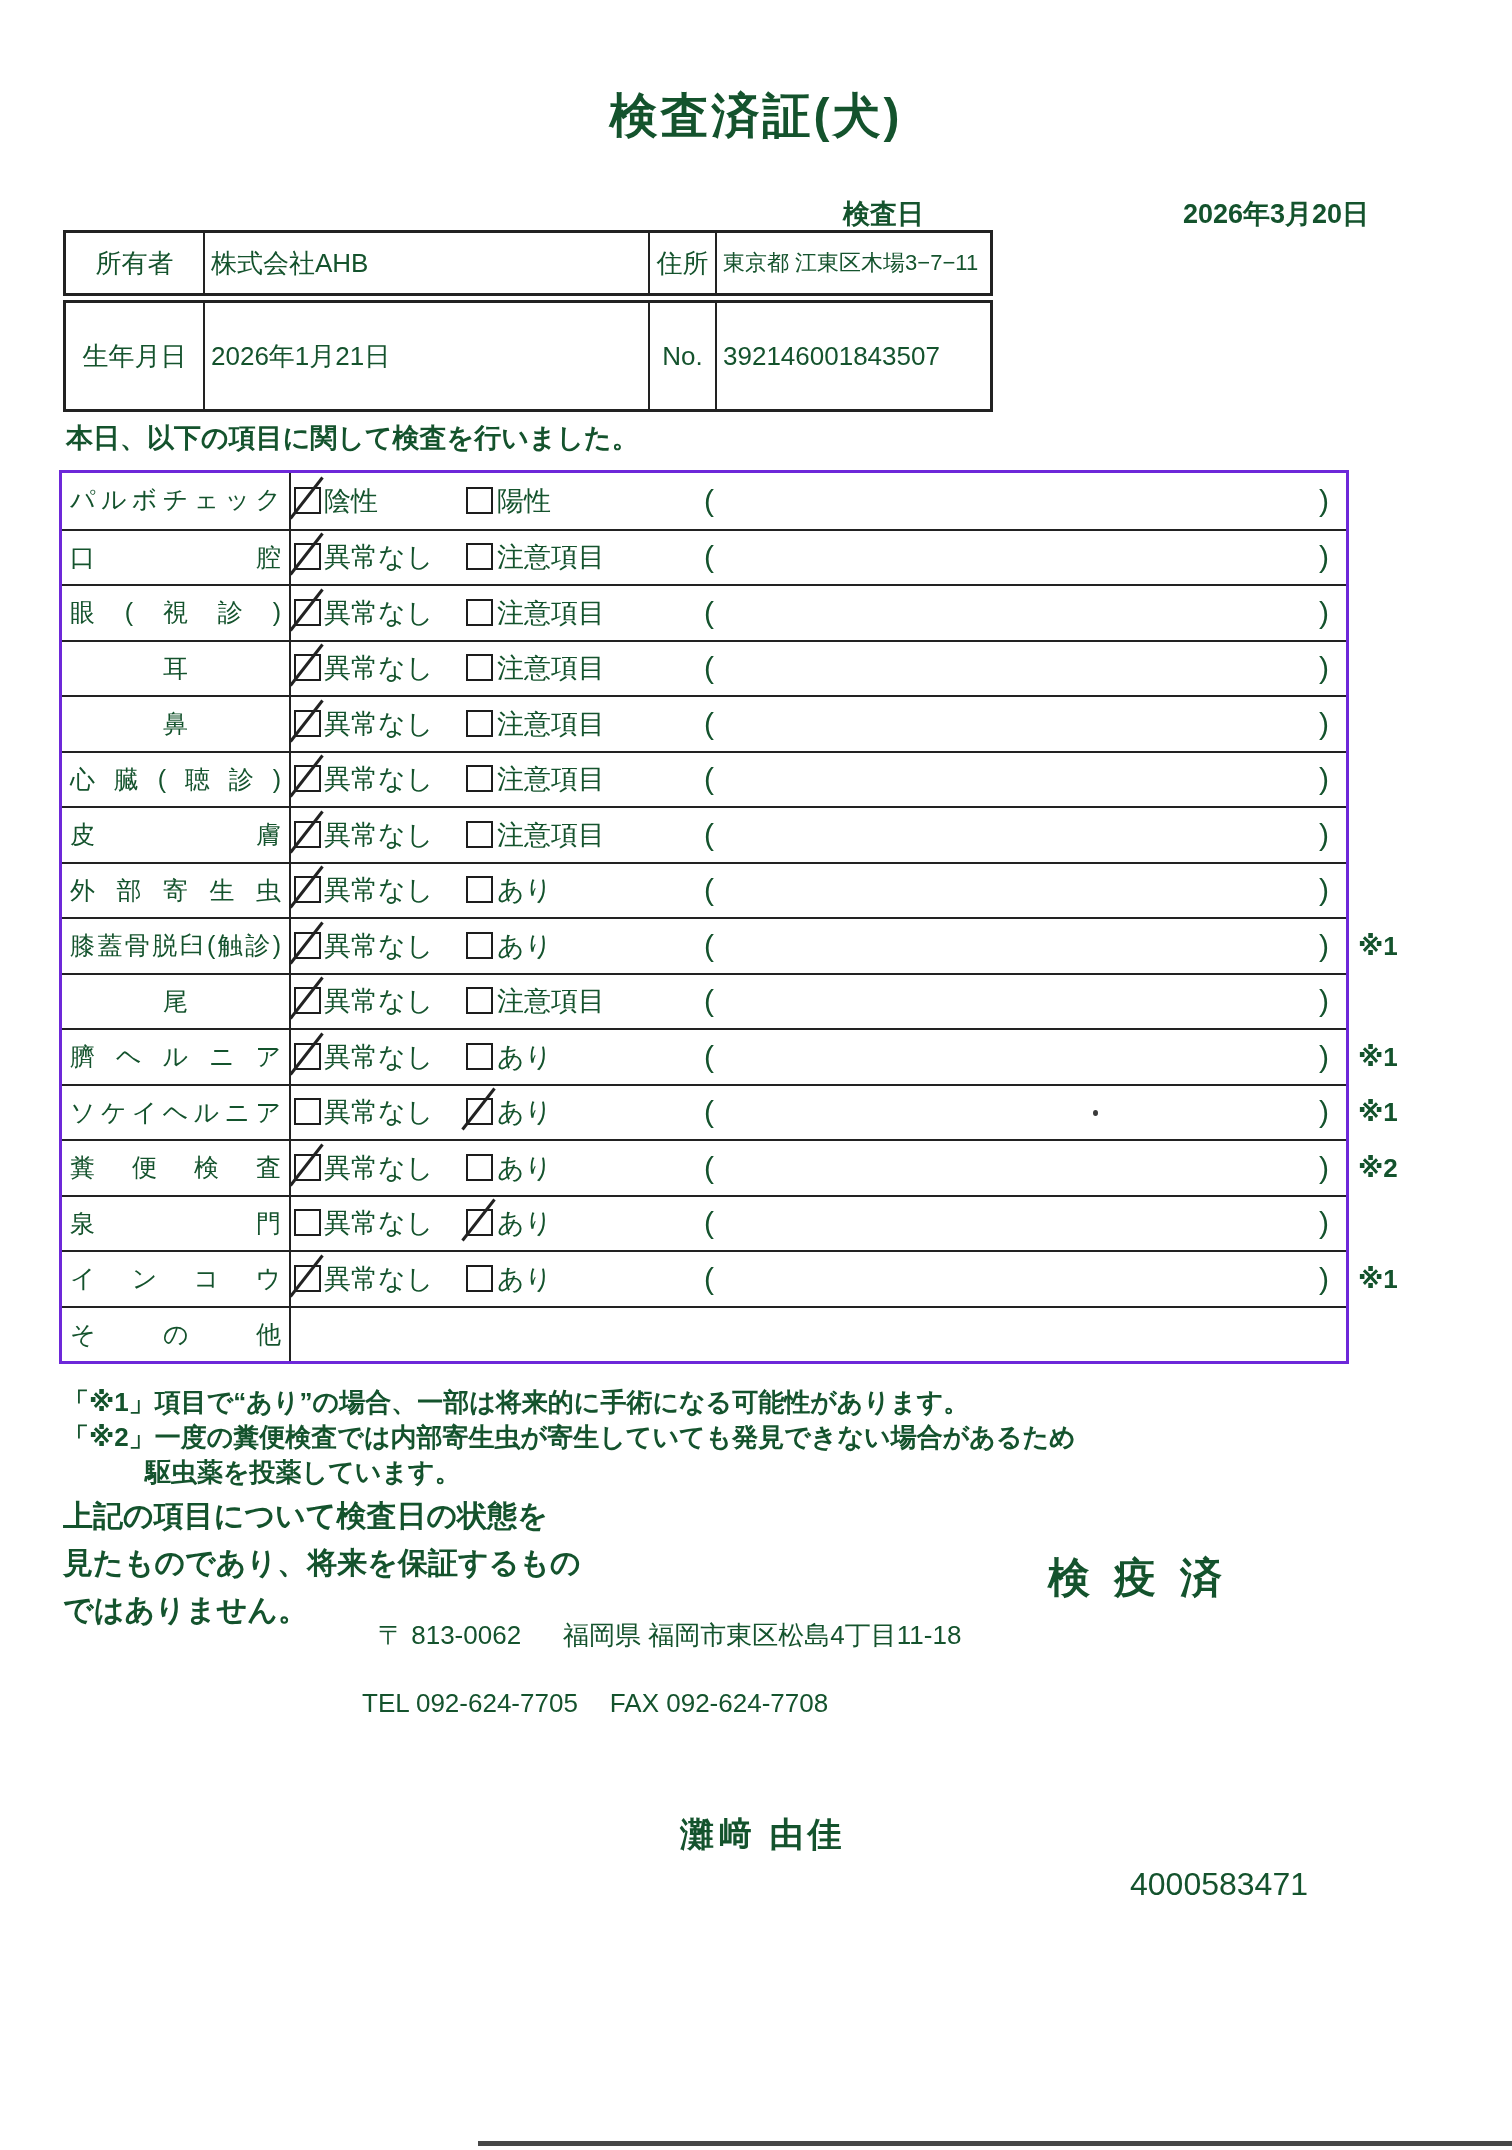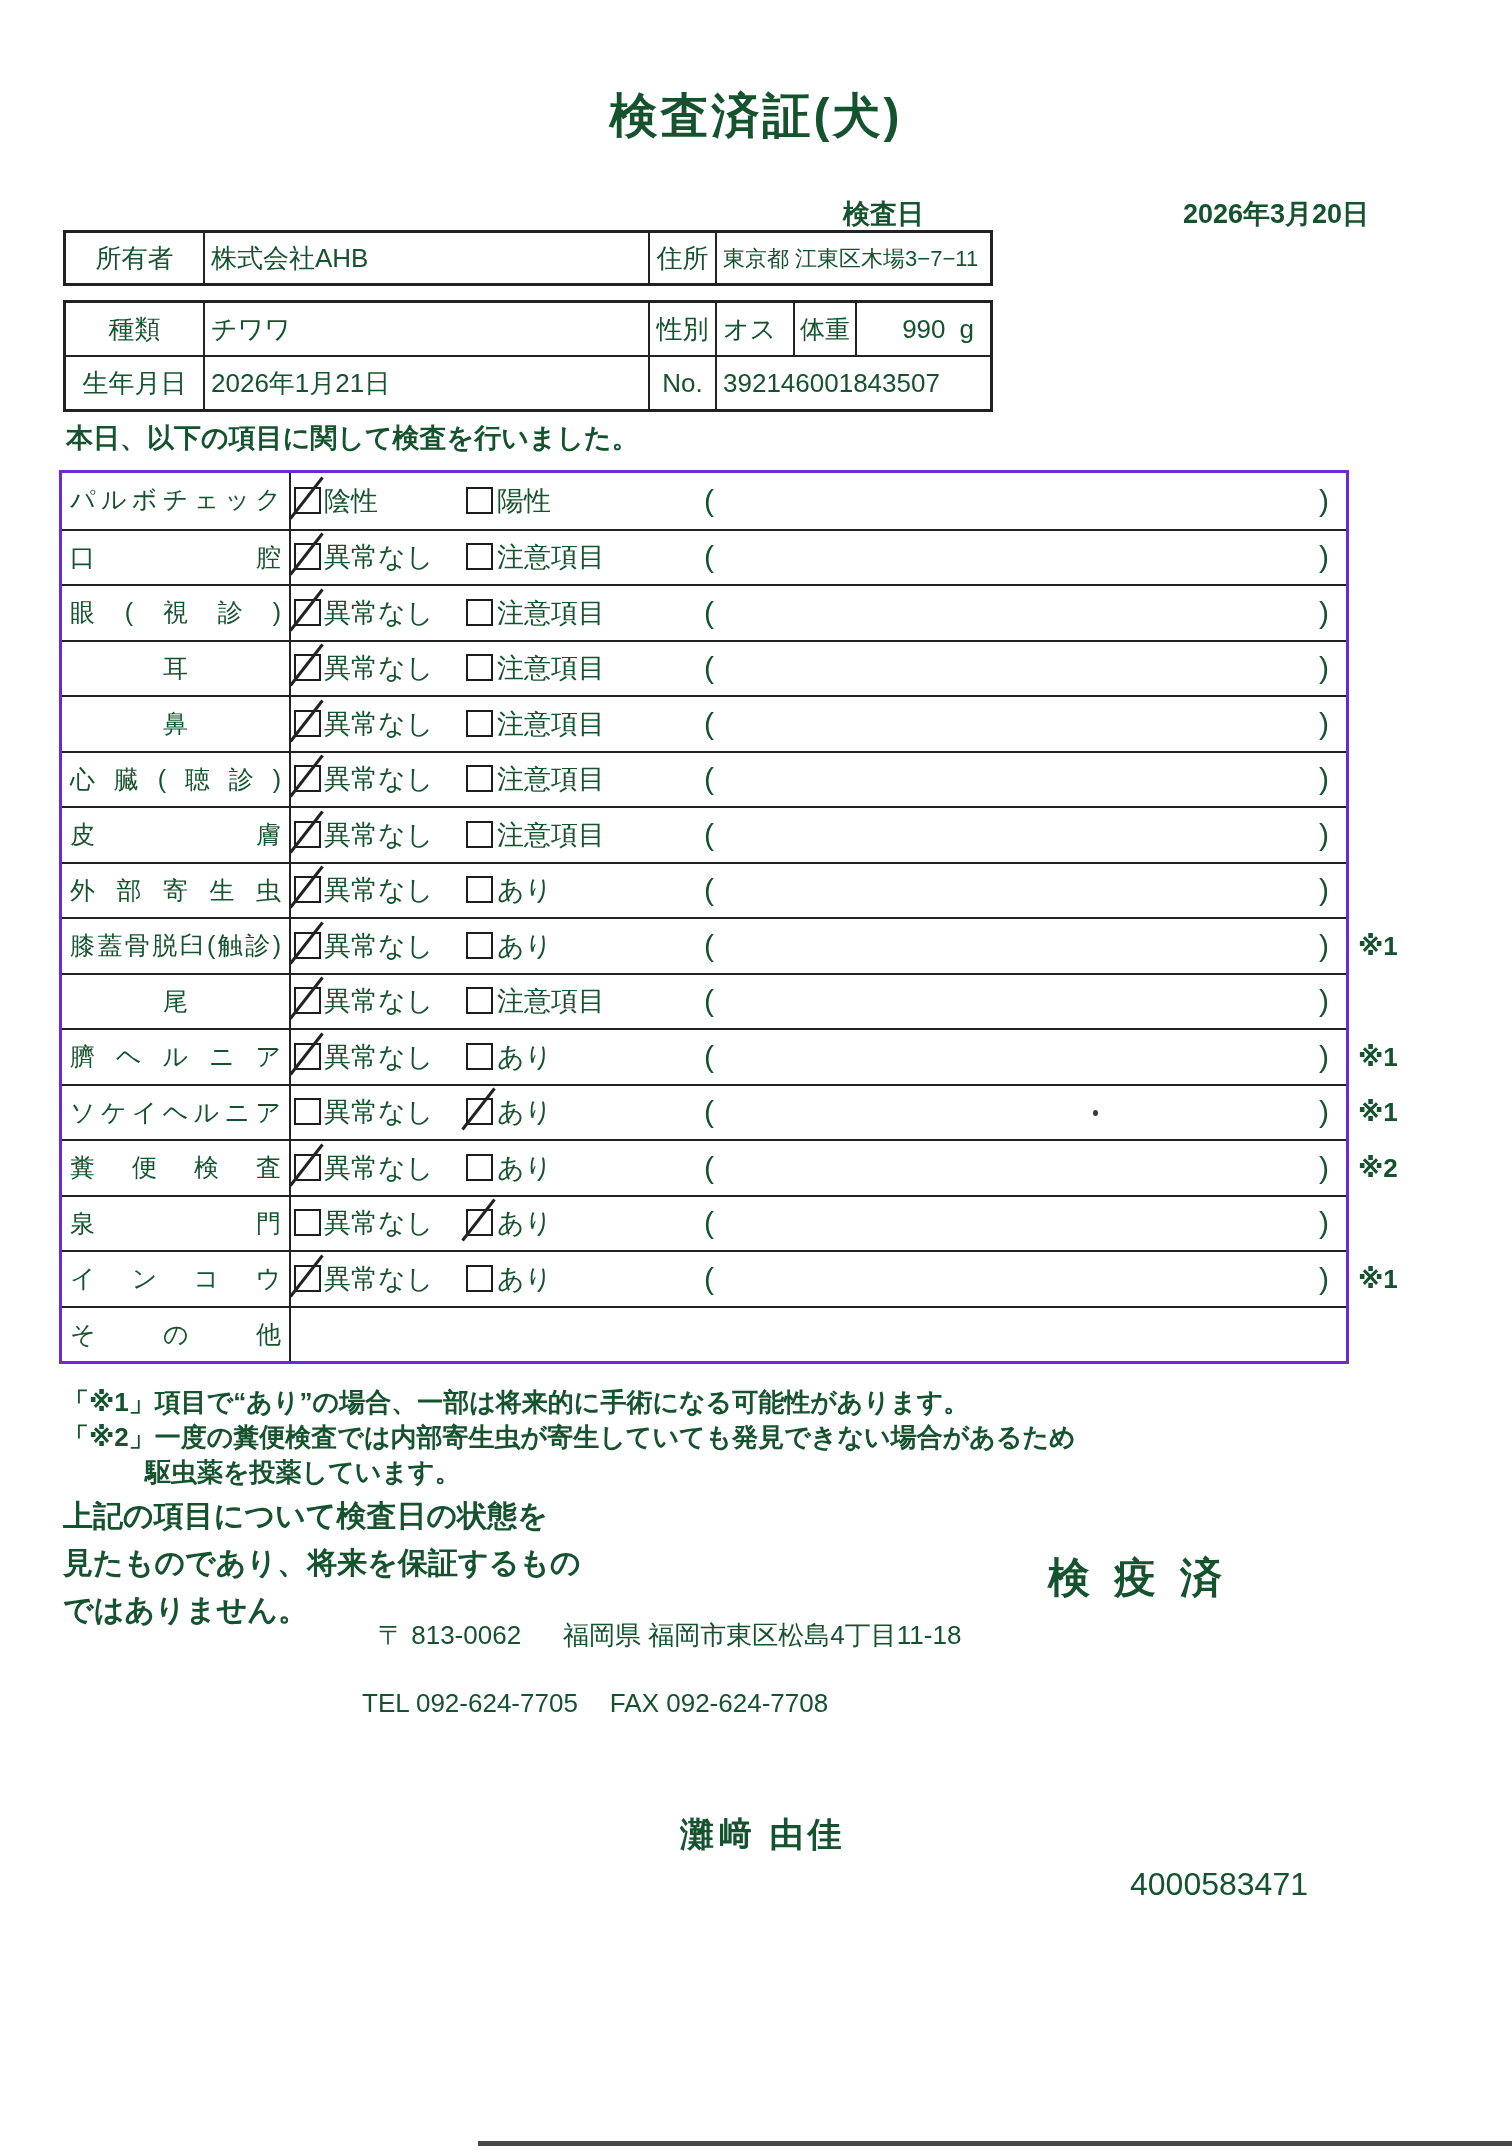--- a/index.html
+++ b/index.html
@@ -13,21 +13,21 @@
   .title{top:84px;left:0;width:100%;text-align:center;font-size:48px;font-weight:bold;letter-spacing:3px;}
   .exam-date-label{top:196px;left:843px;font-size:27px;font-weight:600;}
   .exam-date-value{top:196px;left:1183px;font-size:27px;font-weight:600;}
   
   .htable{left:63px;width:930px;border:3px solid #222;box-sizing:border-box;display:flex;flex-direction:column;}
   .htable .hrow{display:flex;flex:1;}
   .htable .hrow + .hrow{border-top:2px solid #222;}
   .hcell{display:flex;align-items:center;box-sizing:border-box;font-size:26px;padding:0 6px;overflow:hidden;white-space:nowrap;}
   .hcell + .hcell{border-left:2px solid #222;}
   .hcell.lab{justify-content:center;}
-  .t-owner{top:230px;height:56px;}
+  .t-owner{top:230px;height:66px;}
   .t-pet{top:300px;height:112px;}
   .w-lab1{width:137px;flex:none;}
   .w-val1{width:445px;flex:none;}
   .w-lab2{width:67px;flex:none;padding:8px 2px;}
   .w-rest{flex:1;}
   .w-sex{width:78px;flex:none;}
   .w-wlab{width:62px;flex:none;padding:0 2px;font-size:25px;}
   .w-weight{flex:1;justify-content:flex-end;padding-right:16px;}
   .w-weight .unit{margin-left:14px;}
   .addr-val{font-size:22px;}
@@ -90,31 +90,20 @@
     <div class="hrow">
       <div class="hcell lab w-lab1">所有者</div>
       <div class="hcell w-val1">株式会社AHB</div>
       <div class="hcell lab w-lab2">住所</div>
       <div class="hcell w-rest addr-val">東京都 江東区木場3−7−11</div>
     </div>
   </div>
 
   <div class="abs htable t-pet">
     <div class="hrow">
-      <div class="hcell lab w-lab1">種類</div>
-      <div class="hcell w-val1">チワワ</div>
-      <div class="hcell lab w-lab2">性別</div>
-      <div class="hcell w-sex">オス</div>
-      <div class="hcell lab w-wlab">体重</div>
-      <div class="hcell w-weight">
-        <span>990</span>
-        <span class="unit">g</span>
-      </div>
-    </div>
-    <div class="hrow">
       <div class="hcell lab w-lab1">生年月日</div>
       <div class="hcell w-val1">2026年1月21日</div>
       <div class="hcell lab w-lab2">No.</div>
       <div class="hcell w-rest">392146001843507</div>
     </div>
   </div>
 
   <div class="abs intro">本日、以下の項目に関して検査を行いました。</div>
 
   <div class="abs etable">

